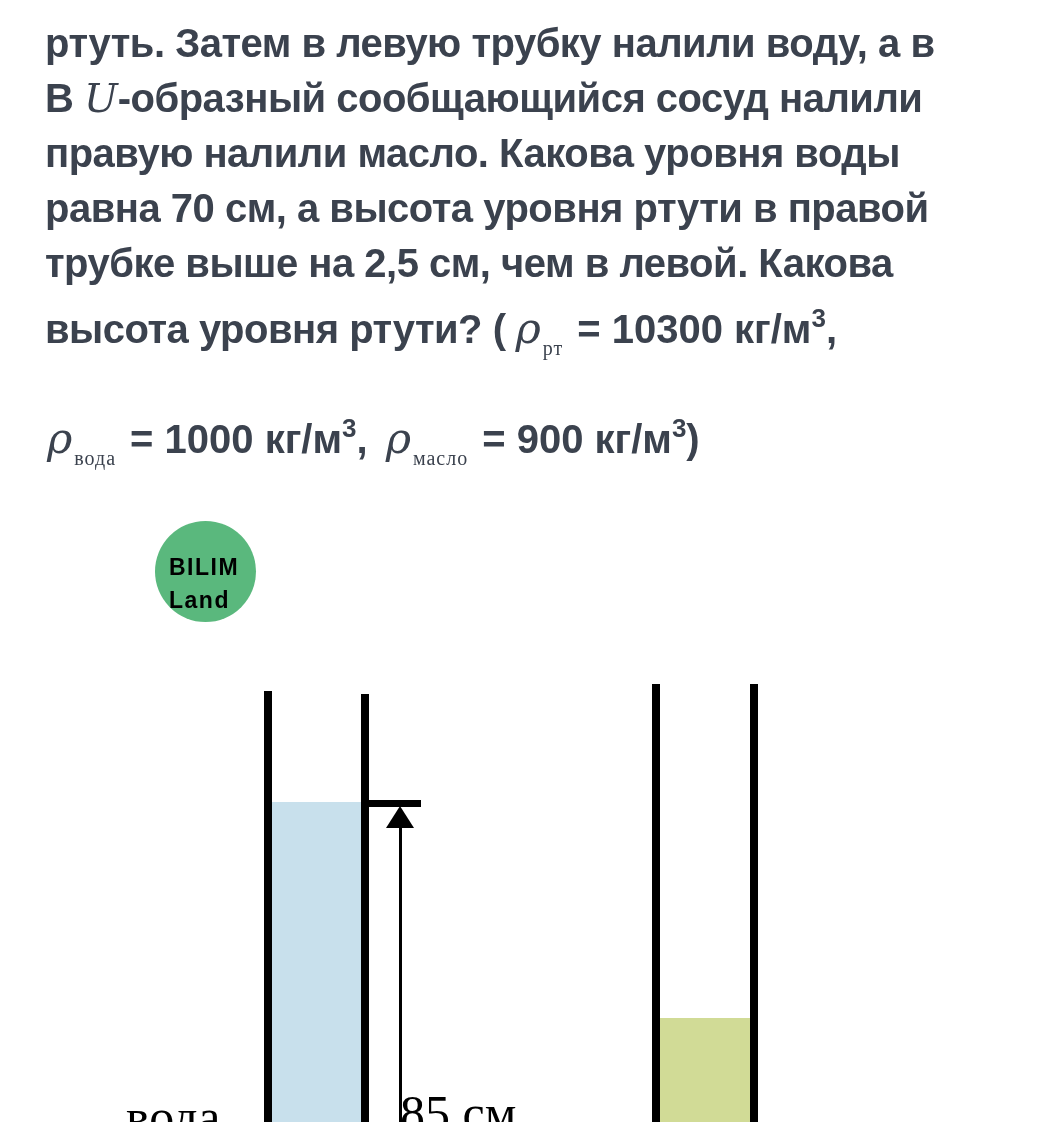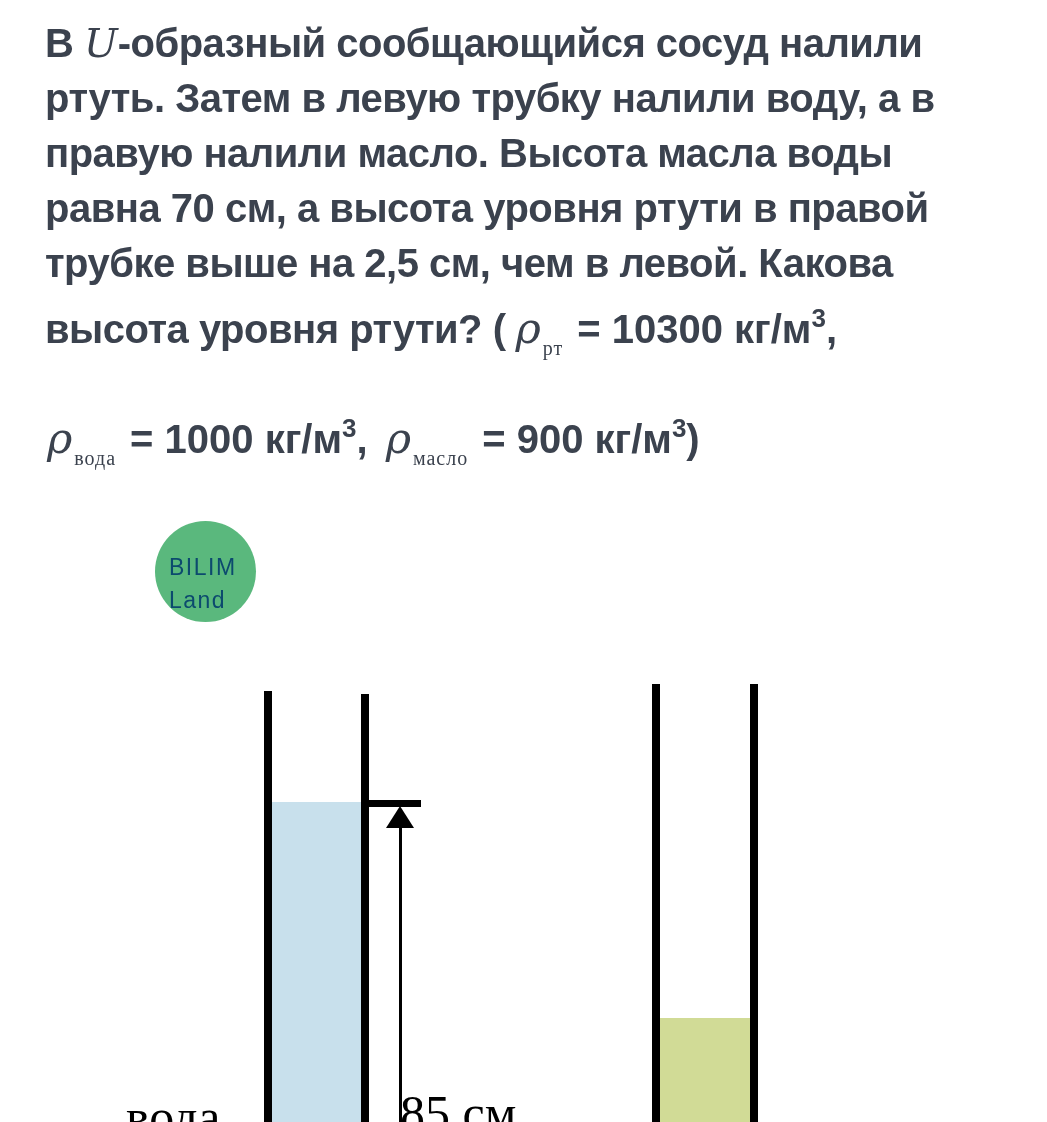--- a/index.html
+++ b/index.html
@@ -66,22 +66,22 @@
     top:521px;
     width:101px;
     height:101px;
     border-radius:50%;
     background:#5ab87d;
     box-sizing:border-box;
     padding:30px 0 0 14px;
     font-size:23px;
     line-height:33px;
     letter-spacing:1.5px;
-    color:#0c4a6e;
-    font-weight:400;
+    color:#000000;
+    font-weight:700;
   }
 
   
   .diagram{position:absolute;left:0;top:0;width:1047px;height:1122px;}
   .wall{position:absolute;background:#000000;width:8px;}
   .wall-l1{left:264px;top:691px;height:431px;}
   .wall-l2{left:361px;top:694px;height:428px;}
   .wall-r1{left:652px;top:684px;height:438px;}
   .wall-r2{left:750px;top:684px;height:438px;}
   .water-fill{
@@ -121,23 +121,23 @@
   }
   .label-water{left:126px;top:1088px;}
   .label-height{left:400px;top:1084px;}
 </style>
 </head>
 <body>
 
 <div class="page">
 
   <div class="problem" style="color: rgb(59, 66, 78);">
+    <div class="pline">ртуть. Затем в левую трубку налили воду, а в</div>
     <div class="pline"><span>В </span><span class="math-u">U</span><span>-образный сообщающийся сосуд налили</span></div>
-    <div class="pline">ртуть. Затем в левую трубку налили воду, а в</div>
-    <div class="pline">правую налили масло. Высота масла воды</div>
+    <div class="pline">правую налили масло. Какова уровня воды</div>
     <div class="pline">равна 70 см, а высота уровня ртути в правой</div>
     <div class="pline">трубке выше на 2,5 см, чем в левой. Какова</div>
     <div class="pline"><span>высота уровня ртути? (</span><span class="math-group"><span class="math-rho">ρ</span><span class="math-sub">рт</span><span>= 10300 кг/м</span><span class="math-sup">3</span><span>,</span></span></div>
     <div class="pline line7"><span class="math-group" style="margin-left:2px;"><span class="math-rho">ρ</span><span class="math-sub">вода</span><span>= 1000 кг/м</span><span class="math-sup">3</span><span>,</span></span><span class="math-group" style="margin-left:18px;"><span class="math-rho">ρ</span><span class="math-sub">масло</span><span>= 900 кг/м</span><span class="math-sup">3</span><span>)</span></span></div>
   </div>
 
   <div class="logo" style="background: rgb(90, 184, 125);">
     <div>BILIM</div>
     <div>Land</div>
   </div>

